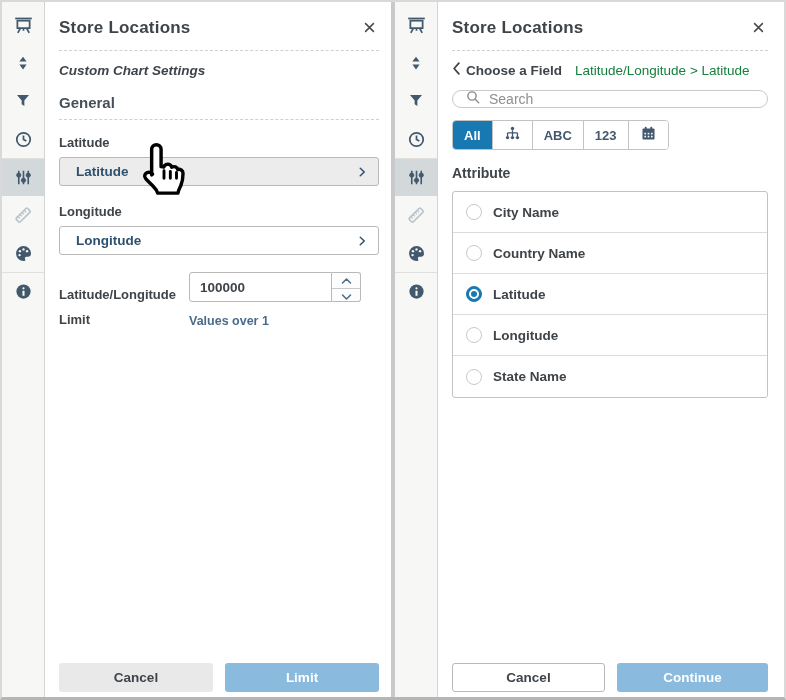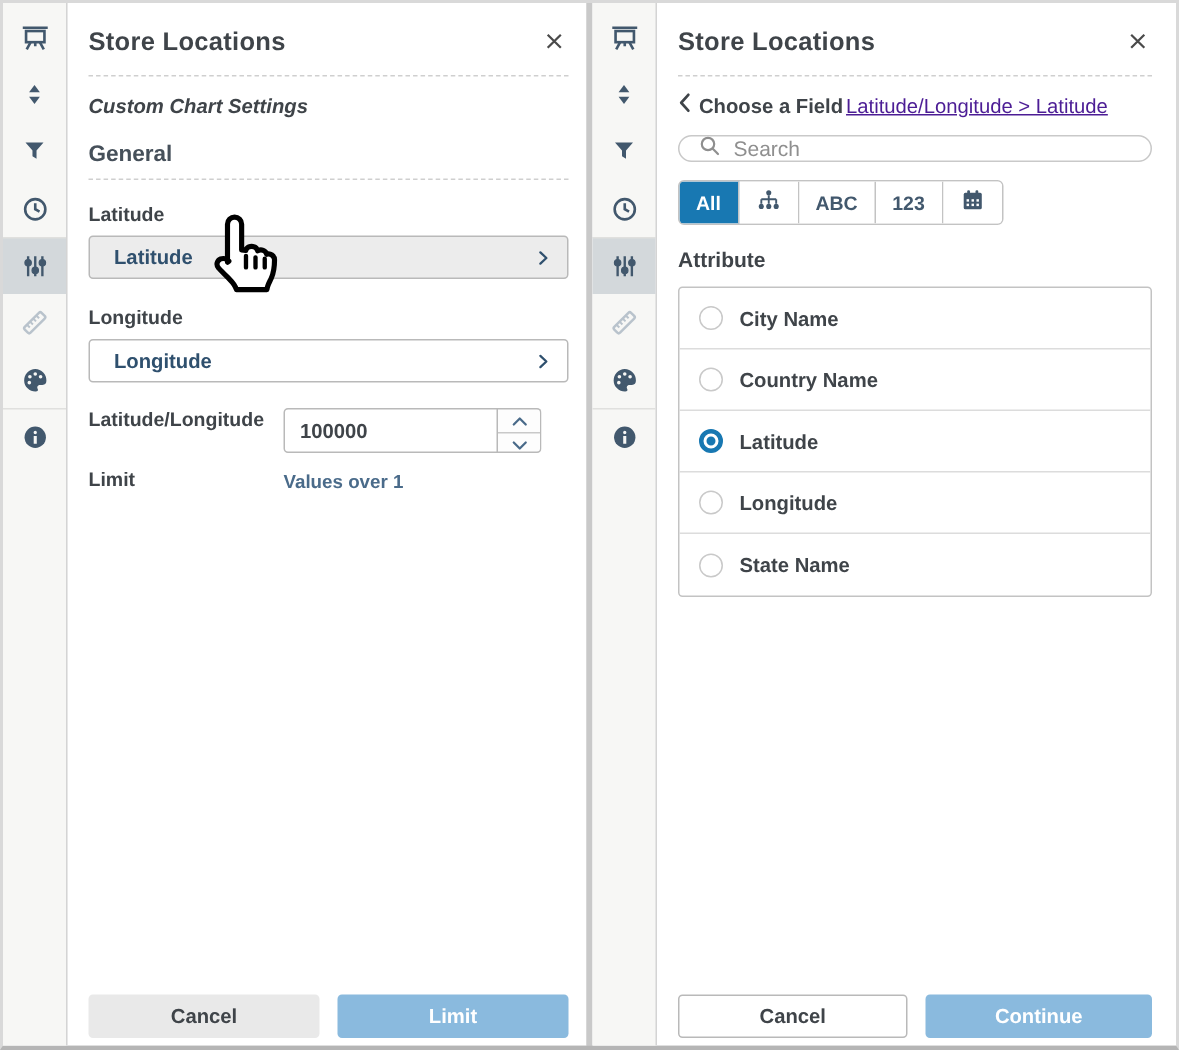--- a/index.html
+++ b/index.html
@@ -47,21 +47,21 @@
 
   .select-btn {
     margin-top: 7px; height: 29px; width: 100%;
     border: 1px solid #b9b9b9; border-radius: 3px; background: #fff;
     display: flex; align-items: center; padding: 0 10px 0 16px;
     font-family: inherit; font-size: 13.5px; font-weight: 600; color: #2f506e; cursor: pointer;
   }
   .select-btn.hovered { background: #ececec; }
   .select-btn .chev { margin-left: auto; display: flex; }
 
-  .inline-row { margin-top: 17px; display: flex; align-items: flex-start; }
+  .inline-row { margin-top: 17px; display: flex; align-items: flex-end; }
   .inline-row .field-label { margin-top: 0; width: 130px; flex: none; }
   .limit-row { margin-top: 10px; align-items: flex-start; }
 
   .numbox { display: flex; width: 172px; height: 30px; }
   .num-input {
     flex: 1; min-width: 0; border: 1px solid #b9b9b9; border-radius: 3px 0 0 3px;
     font-family: inherit; font-size: 13.5px; font-weight: 600; color: #3f4449; padding: 0 10px;
     background: #fff; outline: none;
   }
   .stepper { width: 29px; border: 1px solid #b9b9b9; border-left: none; border-radius: 0 3px 3px 0; display: flex; flex-direction: column; background: #fdfdfd; }
@@ -77,21 +77,21 @@
     flex: 1; height: 29px; border-radius: 3px; font-family: inherit;
     font-size: 13.5px; font-weight: 700; cursor: pointer; border: none; margin-top: 20px;
   }
   .btn-cancel-flat { background: #e9e9e9; color: #3f4449; }
   .btn-cancel-line { background: #fff; color: #3f4449; border: 1px solid #b9b9b9; }
   .btn-primary { background: #8abade; color: #fff; }
 
   
   .breadcrumb { margin-top: 11px; display: flex; align-items: center; font-size: 13.5px; }
   .crumb-back { display: flex; align-items: center; gap: 5px; color: #3f4449; font-weight: 700; cursor: pointer; }
-  .crumb-path { color: #4c1d95; font-weight: 400; margin-left: 2px; white-space: nowrap; text-decoration: underline; }
+  .crumb-path { color: #15803d; font-weight: 400; margin-left: 13px; white-space: nowrap; }
 
   .searchbar {
     margin-top: 12px; height: 18px; border: 1px solid #c9c9c9; border-radius: 15px;
     display: flex; align-items: center; padding: 0 12px; gap: 8px; background: #fff;
   }
   .searchbar input {
     border: none; outline: none; flex: 1; font-family: inherit; font-size: 14px; color: #3f4449; background: transparent;
   }
   .searchbar input::placeholder { color: #8f8f8f; opacity: 1; }
 

